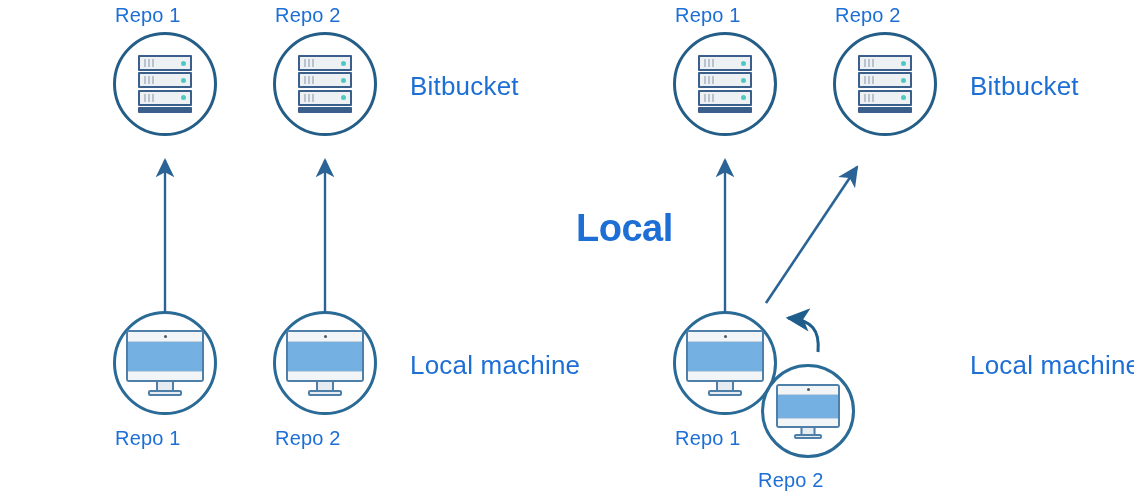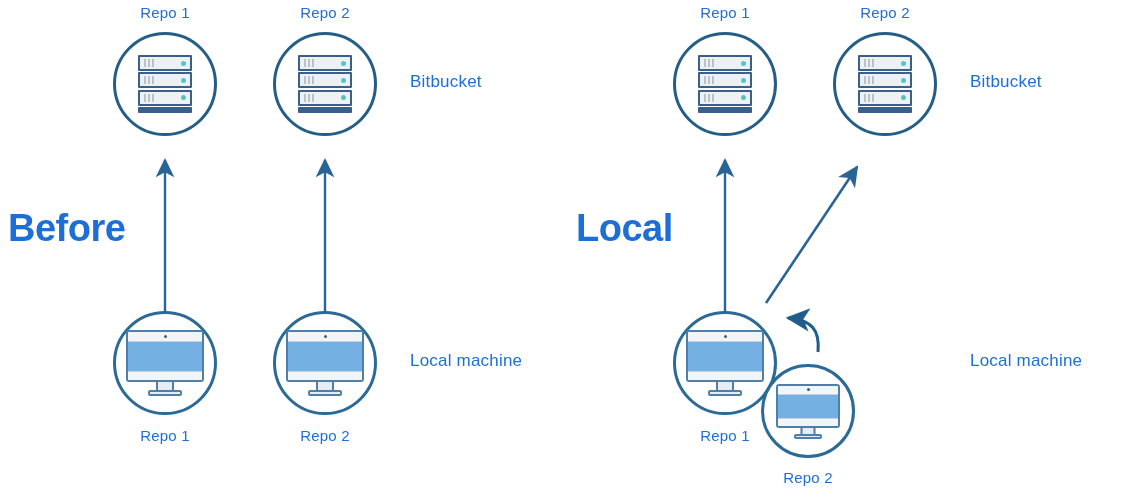--- a/index.html
+++ b/index.html
@@ -21,33 +21,32 @@
     position: absolute;
     font-size: 38px;
     font-weight: bold;
     color: #1d6fd6;
     letter-spacing: -0.5px;
     white-space: nowrap;
     line-height: 1;
   }
   .row-label {
     position: absolute;
-    font-size: 17px;
+    font-size: 26px;
     color: #1d6fd6;
     white-space: nowrap;
     line-height: 1;
     letter-spacing: 0.2px;
   }
   .node-label {
     position: absolute;
-    font-size: 15px;
+    font-size: 20px;
     color: #1d6fd6;
     white-space: nowrap;
     line-height: 1;
-    text-align: center;
     letter-spacing: 0.2px;
   }
 
   
   .node-circle {
     position: absolute;
     border-radius: 50%;
     background: #ffffff;
     border: 3px solid #245e87;
     box-sizing: border-box;
@@ -199,21 +198,20 @@
 
     <line x1="325" y1="311" x2="325" y2="160" stroke="#2a6496" stroke-width="2.4" marker-end="url(#ah)"></line>
 
     <line x1="725" y1="311" x2="725" y2="160" stroke="#2a6496" stroke-width="2.4" marker-end="url(#ah)"></line>
 
     <line x1="766" y1="303" x2="857" y2="167" stroke="#2a6496" stroke-width="2.6" marker-end="url(#ah)"></line>
 
     <path d="M 818,352 C 820,330 812,320 788,318" fill="none" stroke="#1f5d8c" stroke-width="3" marker-end="url(#ah2)"></path>
   </svg>
 
-  <div class="phase-label" style="left:8px; top:209px;">Before</div>
 
   <div class="node-label" style="left:115px; top:5px; width:100px;">Repo 1</div>
   <div class="node-circle" style="left:113px; top:32px; width:104px; height:104px;">
     <div class="server-icon">
       <div class="rack-unit">
           <span class="rack-lines">
             <i></i>
             <i></i>
             <i></i>
           </span>

